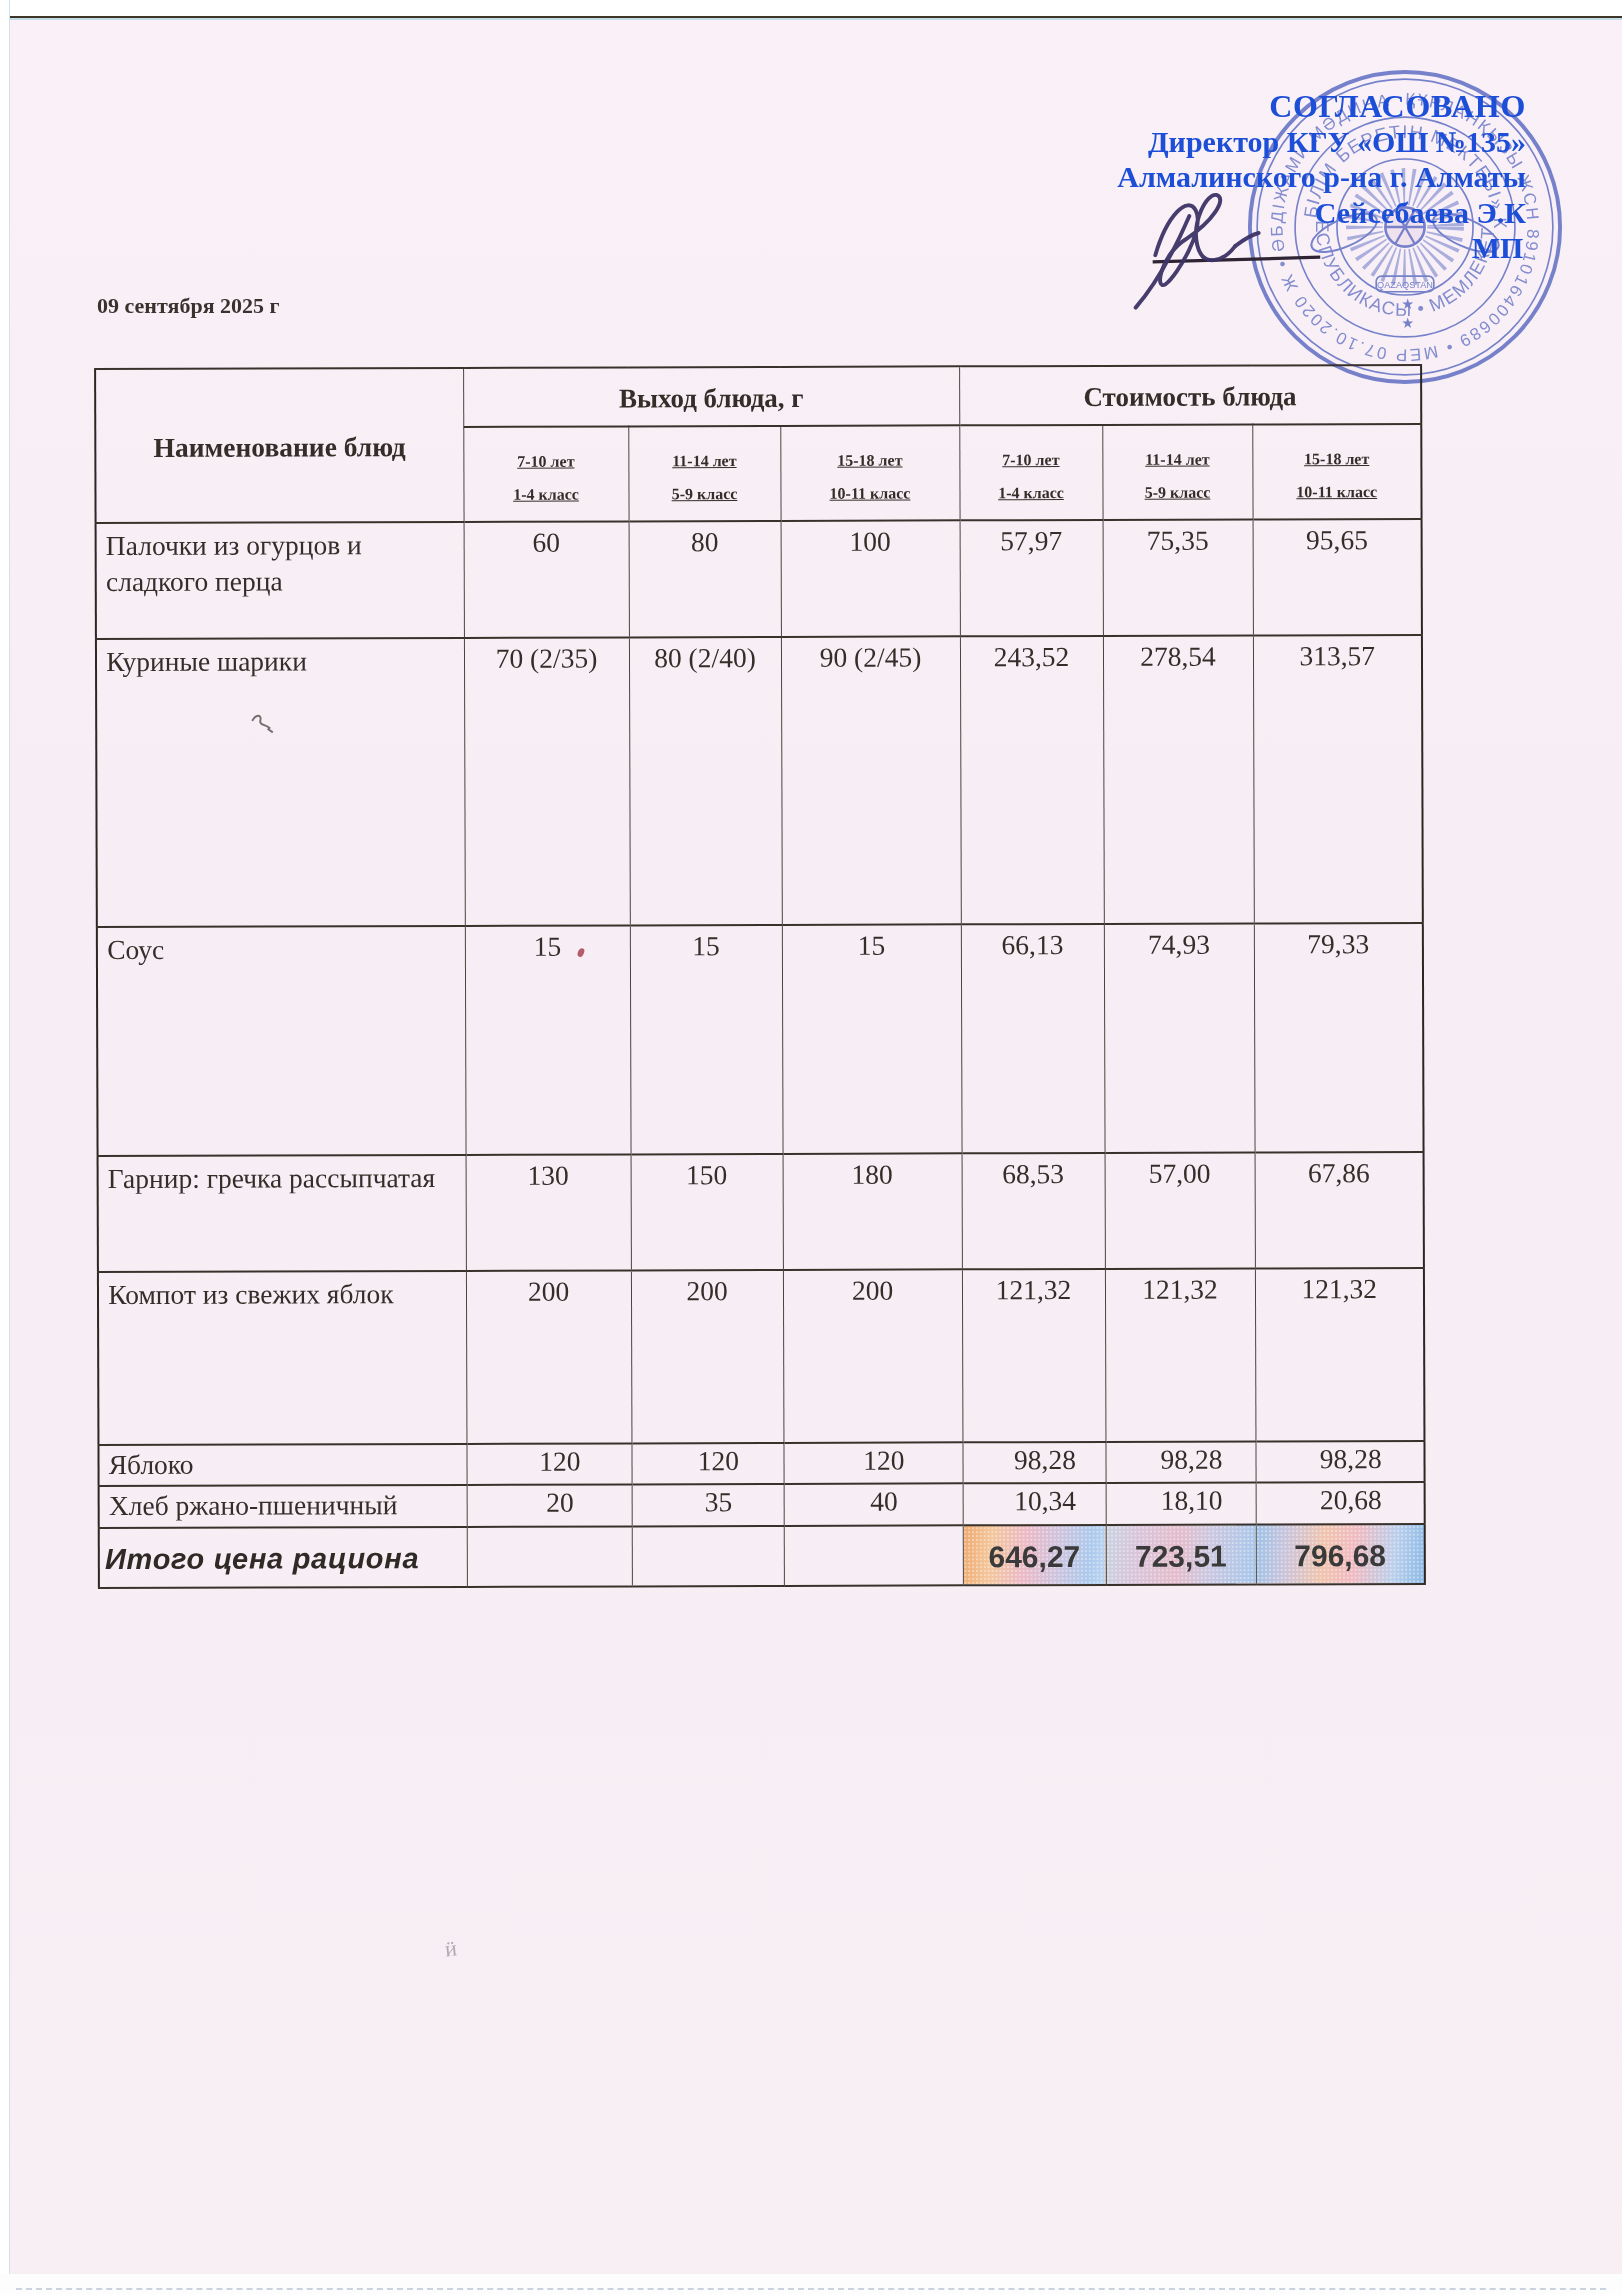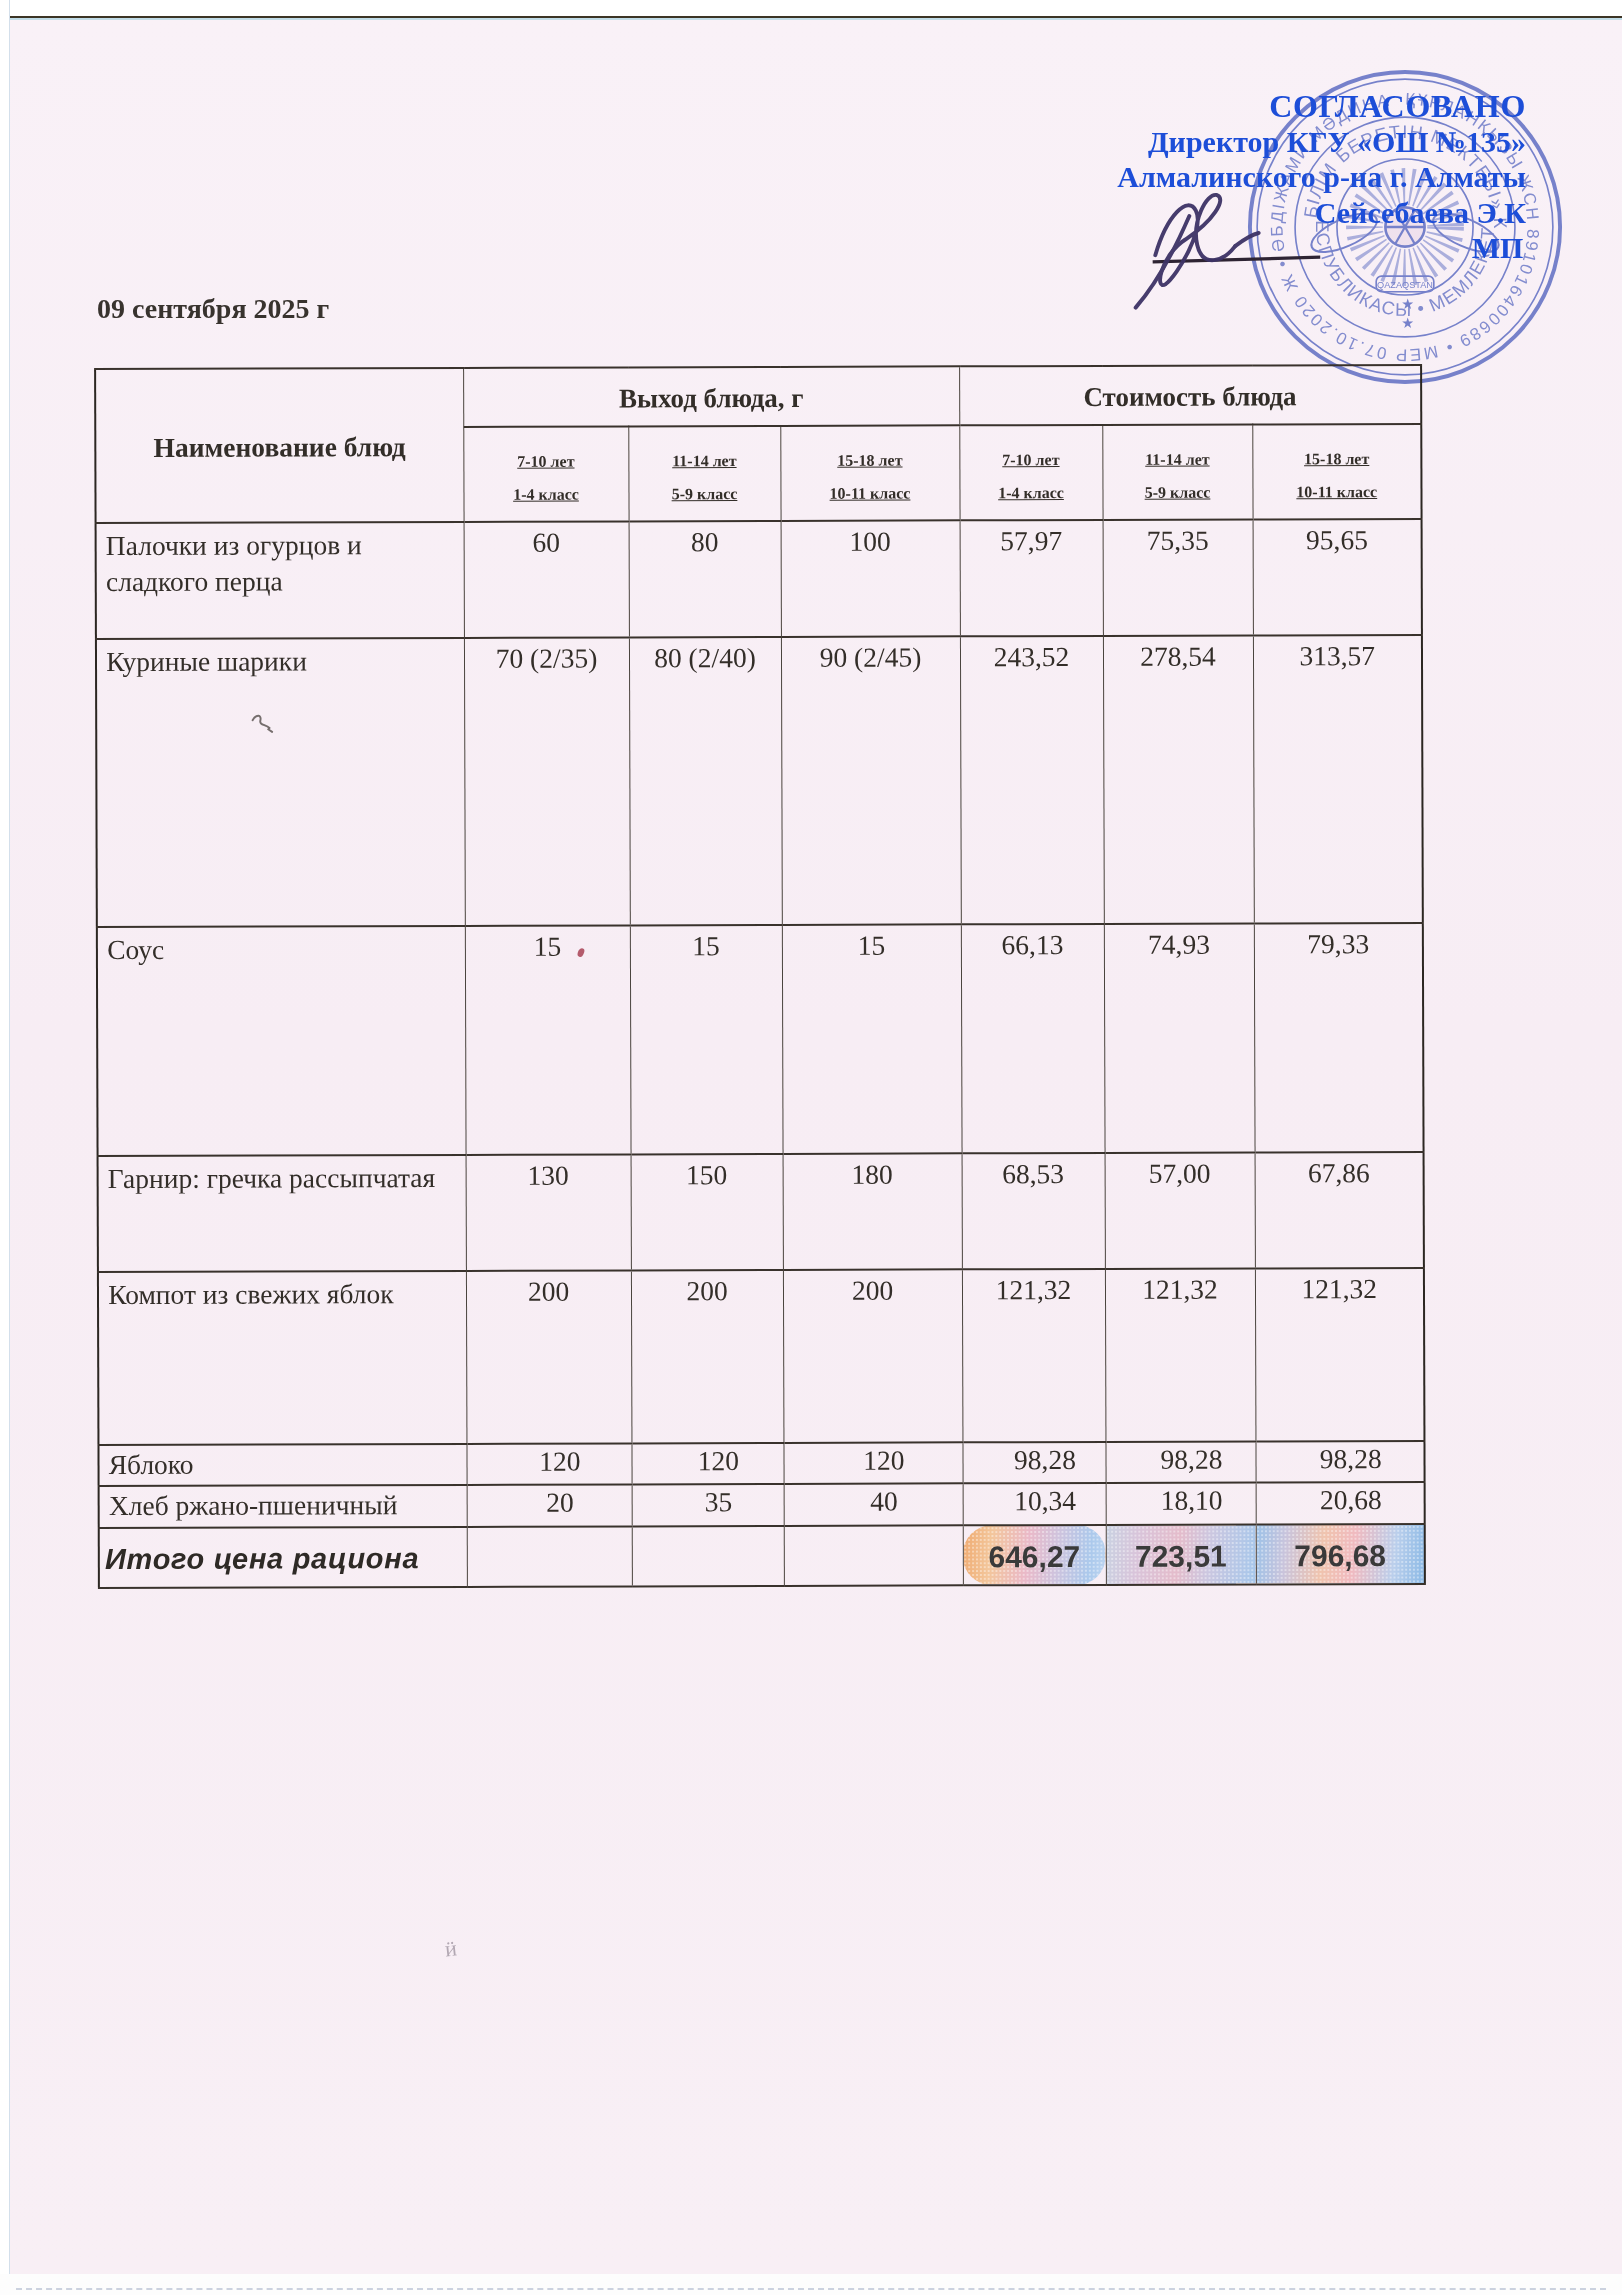--- a/index.html
+++ b/index.html
@@ -42,21 +42,21 @@
     position:absolute;left:1246px;top:68px;width:318px;height:318px;z-index:1;
     opacity:.82;mix-blend-mode:multiply;
   }
   
   .signature{
     position:absolute;left:1112px;top:178px;width:262px;height:144px;z-index:4;
   }
 
   
   .doc-date{
-    position:absolute;left:97px;top:293px;font-weight:bold;font-size:28px;z-index:3;
+    position:absolute;left:97px;top:293px;font-weight:bold;font-size:22px;z-index:3;
   }
 
   
   .menu-table{
     position:absolute;left:96px;top:366px;z-index:2;
     border-collapse:collapse;table-layout:fixed;width:1327px;
     transform:rotate(-0.18deg);
     font-size:27.5px;color:#332e29;
   }
   .menu-table td{
@@ -86,21 +86,21 @@
     font-family:"Liberation Sans", sans-serif;font-weight:bold;font-style:italic;
     font-size:29px;letter-spacing:0.7px;vertical-align:middle !important;color:#2e2a26;
   }
   .total-num{
     font-family:"Liberation Sans", sans-serif;font-weight:bold;font-size:30px;
     text-align:center;vertical-align:middle !important;color:#3a3a3a;
   }
   .hl{background-size:3.9px 3.9px,100% 100%;}
   .hl1{background-image:
     radial-gradient(rgba(255,255,255,.40) 25%, rgba(255,255,255,0) 32%),
-    linear-gradient(96deg,#efa96e 0%,#f3c69b 20%,#eab9c8 45%,#cfc3dd 65%,#abc9ec 88%,#bcd4f0 100%); border-radius: 29px;}
+    linear-gradient(96deg,#efa96e 0%,#f3c69b 20%,#eab9c8 45%,#cfc3dd 65%,#abc9ec 88%,#bcd4f0 100%);}
   .hl2{background-image:
     radial-gradient(rgba(255,255,255,.40) 25%, rgba(255,255,255,0) 32%),
     linear-gradient(96deg,#c9d2e2 0%,#d9c4da 22%,#e4bccb 48%,#ccc7e0 68%,#a6c7eb 100%);}
   .hl3{background-image:
     radial-gradient(rgba(255,255,255,.40) 25%, rgba(255,255,255,0) 32%),
     linear-gradient(96deg,#9cc2e8 0%,#c9c4dc 18%,#f0c4ae 40%,#f0bac0 58%,#bacfec 82%,#8cbae6 100%);}
 
   
   .mark-squiggle{position:absolute;left:250px;top:711px;z-index:2;opacity:.75;}
   .speck-red{

